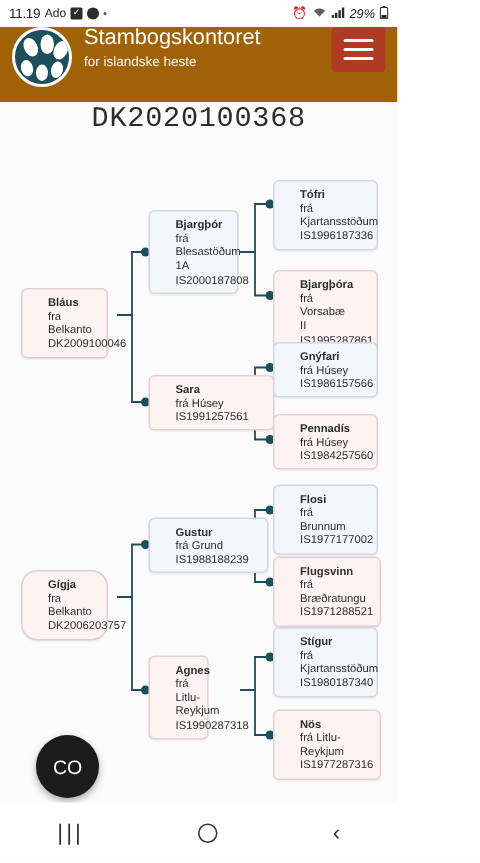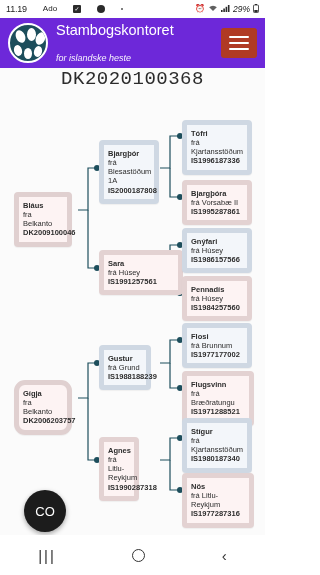--- a/index.html
+++ b/index.html
@@ -11,57 +11,57 @@
   }
   #app { position: relative; width: 265px; height: 575px; background: #fbfbfb; }
 
   
   .statusbar {
     position: absolute; top: 0; left: 0; width: 265px; height: 18px;
     background: #ffffff; color: #1b1b1b;
     display: flex; align-items: center; justify-content: space-between;
     padding: 0 6px; font-size: 8.5px;
   }
-  .sb-left { display: flex; align-items: center; gap: 16px; }
+  .sb-left { display: flex; align-items: center; gap: 3px; }
   .sb-right { display: flex; align-items: center; gap: 3px; }
   .sb-clock { font-size: 9px; letter-spacing: -0.2px; }
   .sb-ico { font-size: 8px; line-height: 1; display: inline-block; }
   .sb-badge {
     display: inline-block; width: 8px; height: 8px; background: #2b2b2b;
     color: #fff; font-size: 6px; line-height: 8px; text-align: center;
     border-radius: 1px;
   }
   .sb-circle {
     display: inline-block; width: 8px; height: 8px; background: #2b2b2b;
     border-radius: 50%;
   }
   .sb-dot { display:inline-block; width:2px; height:2px; background:#555; border-radius:50%; }
   .sb-batt { font-size: 8.5px; font-style: italic; }
 
   
   .header {
     position: absolute; top: 18px; left: 0; width: 265px; height: 50px;
-    background: #6d28d9;
-    display: flex; align-items: center; padding: 0 8px;
+    background: #a16207;
+    display: flex; align-items: flex-start; padding: 0 8px;
   }
   .logo {
     width: 40px; height: 40px; border-radius: 50%;
     background: #1d4e5c; border: 2px solid #ffffff;
     position: relative; flex: 0 0 auto; overflow: hidden;
   }
   .logo .sp { position: absolute; background: #ffffff; border-radius: 50%; }
   .logo .s1 { width: 9px; height: 13px; left: 6px; top: 5px; transform: rotate(-25deg); }
   .logo .s2 { width: 9px; height: 13px; left: 17px; top: 3px; }
   .logo .s3 { width: 9px; height: 13px; left: 26px; top: 7px; transform: rotate(25deg); }
   .logo .s4 { width: 8px; height: 11px; left: 4px; top: 20px; transform: rotate(-15deg); }
   .logo .s5 { width: 8px; height: 11px; left: 14px; top: 23px; }
   .logo .s6 { width: 8px; height: 11px; left: 24px; top: 21px; transform: rotate(15deg); }
   .brand { margin-left: 8px; flex: 1 1 auto; color: #ffffff; }
   .brand-title { font-size: 14.5px; font-weight: 400; letter-spacing: 0px; line-height: 1.1; }
-  .brand-sub { font-size: 9px; font-weight: 400; margin-top: 14px; opacity: .95; font-style: italic; }
+  .brand-sub { font-size: 9px; font-weight: 400; margin-top: 2px; opacity: .95; }
   .menu-btn {
     width: 36px; height: 30px; background: #b03a24; border-radius: 3px;
     display: flex; flex-direction: column; align-items: center; justify-content: center;
     gap: 4px; flex: 0 0 auto;
   }
   .menu-btn span { display: block; width: 20px; height: 2px; background: #ffffff; border-radius: 1px; }
 
   
   .page-title {
     position: absolute; top: 68px; left: 0; width: 265px;
@@ -69,33 +69,33 @@
     letter-spacing: 0.5px; font-family: Liberation Mono, monospace;
   }
 
   
   .tree { position: absolute; top: 100px; left: 0; width: 265px; height: 408px; }
   .tree svg { position: absolute; top: 0; left: 0; width: 265px; height: 408px; }
 
   .node {
     position: absolute;
     background: #fdf7f7;
-    border: 5px solid #000000;
+    border: 1px solid #000000;
     border-radius: 4px;
-    padding: 4px 4px;
+    padding: 4px 17px;
     line-height: 1.22;
     color: #2d2d2d;
     box-shadow: 0 1px 1px rgba(0,0,0,.05);
   }
   .node.male   { background: #f3f6fa; border-color: #cfd8e3; }
   .node.female { background: #fdf3f3; border-color: #e3d2d2; }
   .node.root   { background: #fdf3f3; border-color: #e0d0d0; }
   .node .nm { font-size: 7.5px; font-weight: bold; }
   .node .fr { font-size: 7.5px; font-weight: normal; }
-  .node .id { font-size: 7.5px; font-weight: bold; }
+  .node .id { font-size: 7.5px; font-weight: normal; }
 
   
   .fab {
     position: absolute; left: 24px; top: 490px;
     width: 42px; height: 42px; border-radius: 50%;
     background: #1c1c1c; color: #ffffff;
     display: flex; align-items: center; justify-content: center;
     font-size: 13px; letter-spacing: 0px;
     box-shadow: 0 2px 5px rgba(0,0,0,.35);
   }
@@ -223,21 +223,21 @@
     <div class="node male" style="left:99px; top:40px; width:60px;">
       <div class="nm">Bjargþór</div>
       <div class="fr">frá Blesastöðum 1A</div>
       <div class="id">IS2000187808</div>
     </div>
     <div class="node female" style="left:99px; top:150px; width:84px;">
       <div class="nm">Sara</div>
       <div class="fr">frá Húsey</div>
       <div class="id">IS1991257561</div>
     </div>
-    <div class="node male" style="left:99px; top:245px; width:52px;">
+    <div class="node male" style="left:99px; top:245px; width:80px;">
       <div class="nm">Gustur</div>
       <div class="fr">frá Grund</div>
       <div class="id">IS1988188239</div>
     </div>
     <div class="node female" style="left:99px; top:337px; width:40px;">
       <div class="nm">Agnes</div>
       <div class="fr">frá Litlu-Reykjum</div>
       <div class="id">IS1990287318</div>
     </div>
 

